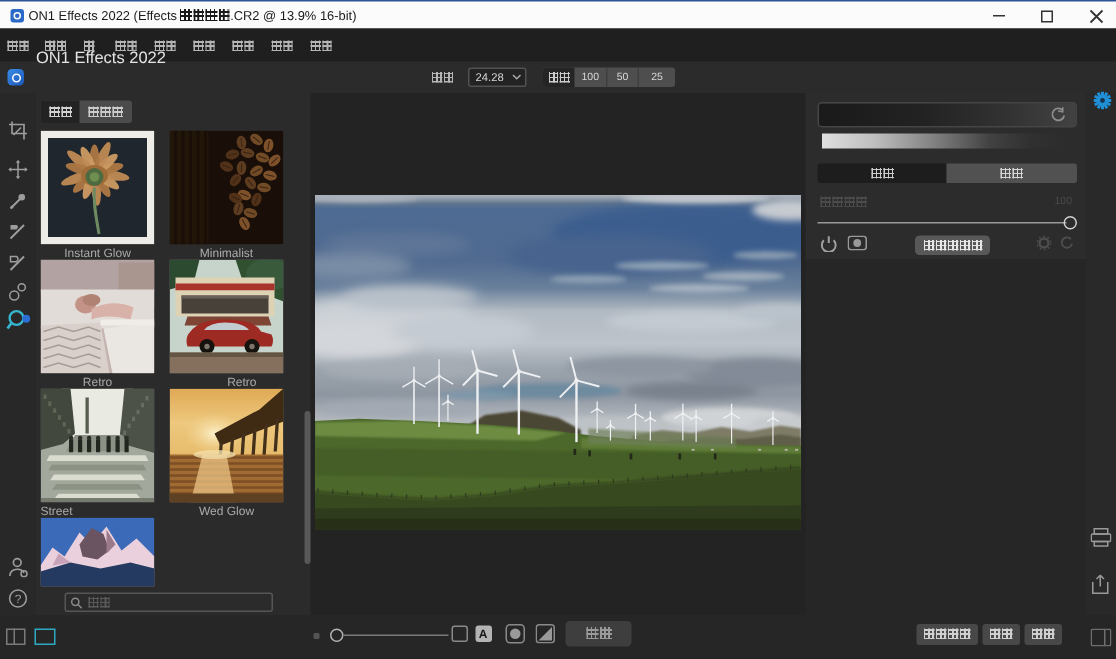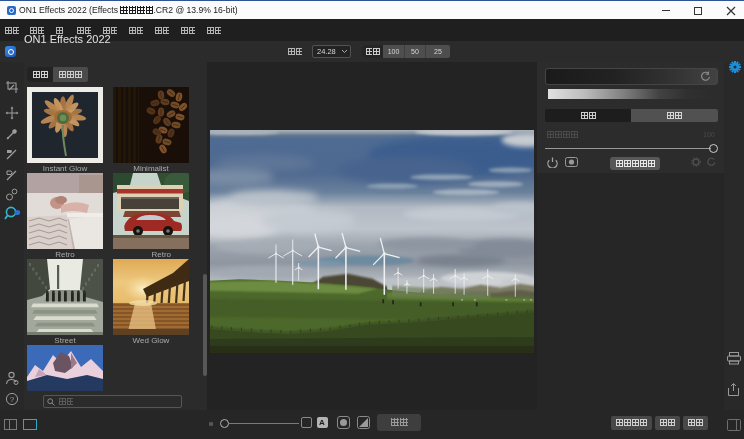--- a/index.html
+++ b/index.html
@@ -229,21 +229,21 @@
       <circle cx="51.4" cy="33" r="1.5" fill="#2b2e26"></circle>
       <rect x="56" y="34" width="2.8" height="8.5" fill="#23261f"></rect>
       <circle cx="57.4" cy="33" r="1.5" fill="#2b2e26"></circle>
       <path d="M6.0,44.5 L70.0,44.5 L72.0,48.3 L4.0,48.3 Z" fill="#dadcd0"></path>
       <path d="M7.5,50.9 L68.5,50.9 L70.8,54.699999999999996 L5.2,54.699999999999996 Z" fill="#8d9384"></path>
       <path d="M9.0,57.3 L67.0,57.3 L69.6,61.099999999999994 L6.4,61.099999999999994 Z" fill="#dadcd0"></path>
       <path d="M10.5,63.7 L65.5,63.7 L68.4,67.5 L7.6,67.5 Z" fill="#8d9384"></path>
       <path d="M12.0,70.1 L64.0,70.1 L67.2,73.89999999999999 L8.8,73.89999999999999 Z" fill="#dadcd0"></path>
       <rect x="0" y="73" width="76" height="3" fill="#757b6e"></rect>
     </svg></div>
-<div class="ab" style="left:27px;top:336px;width:76px;text-align:center;font-size:8px;color:#ababab">Street</div>
+<div class="ab" style="left:27px;top:336px;width:76px;font-size:8px;color:#ababab">Street</div>
 <div class="ab" style="left:113px;top:259px;width:76px;height:76px;overflow:hidden"><svg width="76" height="76">
       <defs>
         <linearGradient id="sgk" x1="0" y1="0" x2="0" y2="1">
           <stop offset="0" stop-color="#e0a955"></stop>
           <stop offset="0.3" stop-color="#edc87e"></stop>
           <stop offset="0.55" stop-color="#e8bd6e"></stop>
           <stop offset="1" stop-color="#c08440"></stop>
         </linearGradient>
         <radialGradient id="sgg" cx="0.5" cy="0.5" r="0.5">
           <stop offset="0" stop-color="#fdf4d0" stop-opacity="0.95"></stop>

